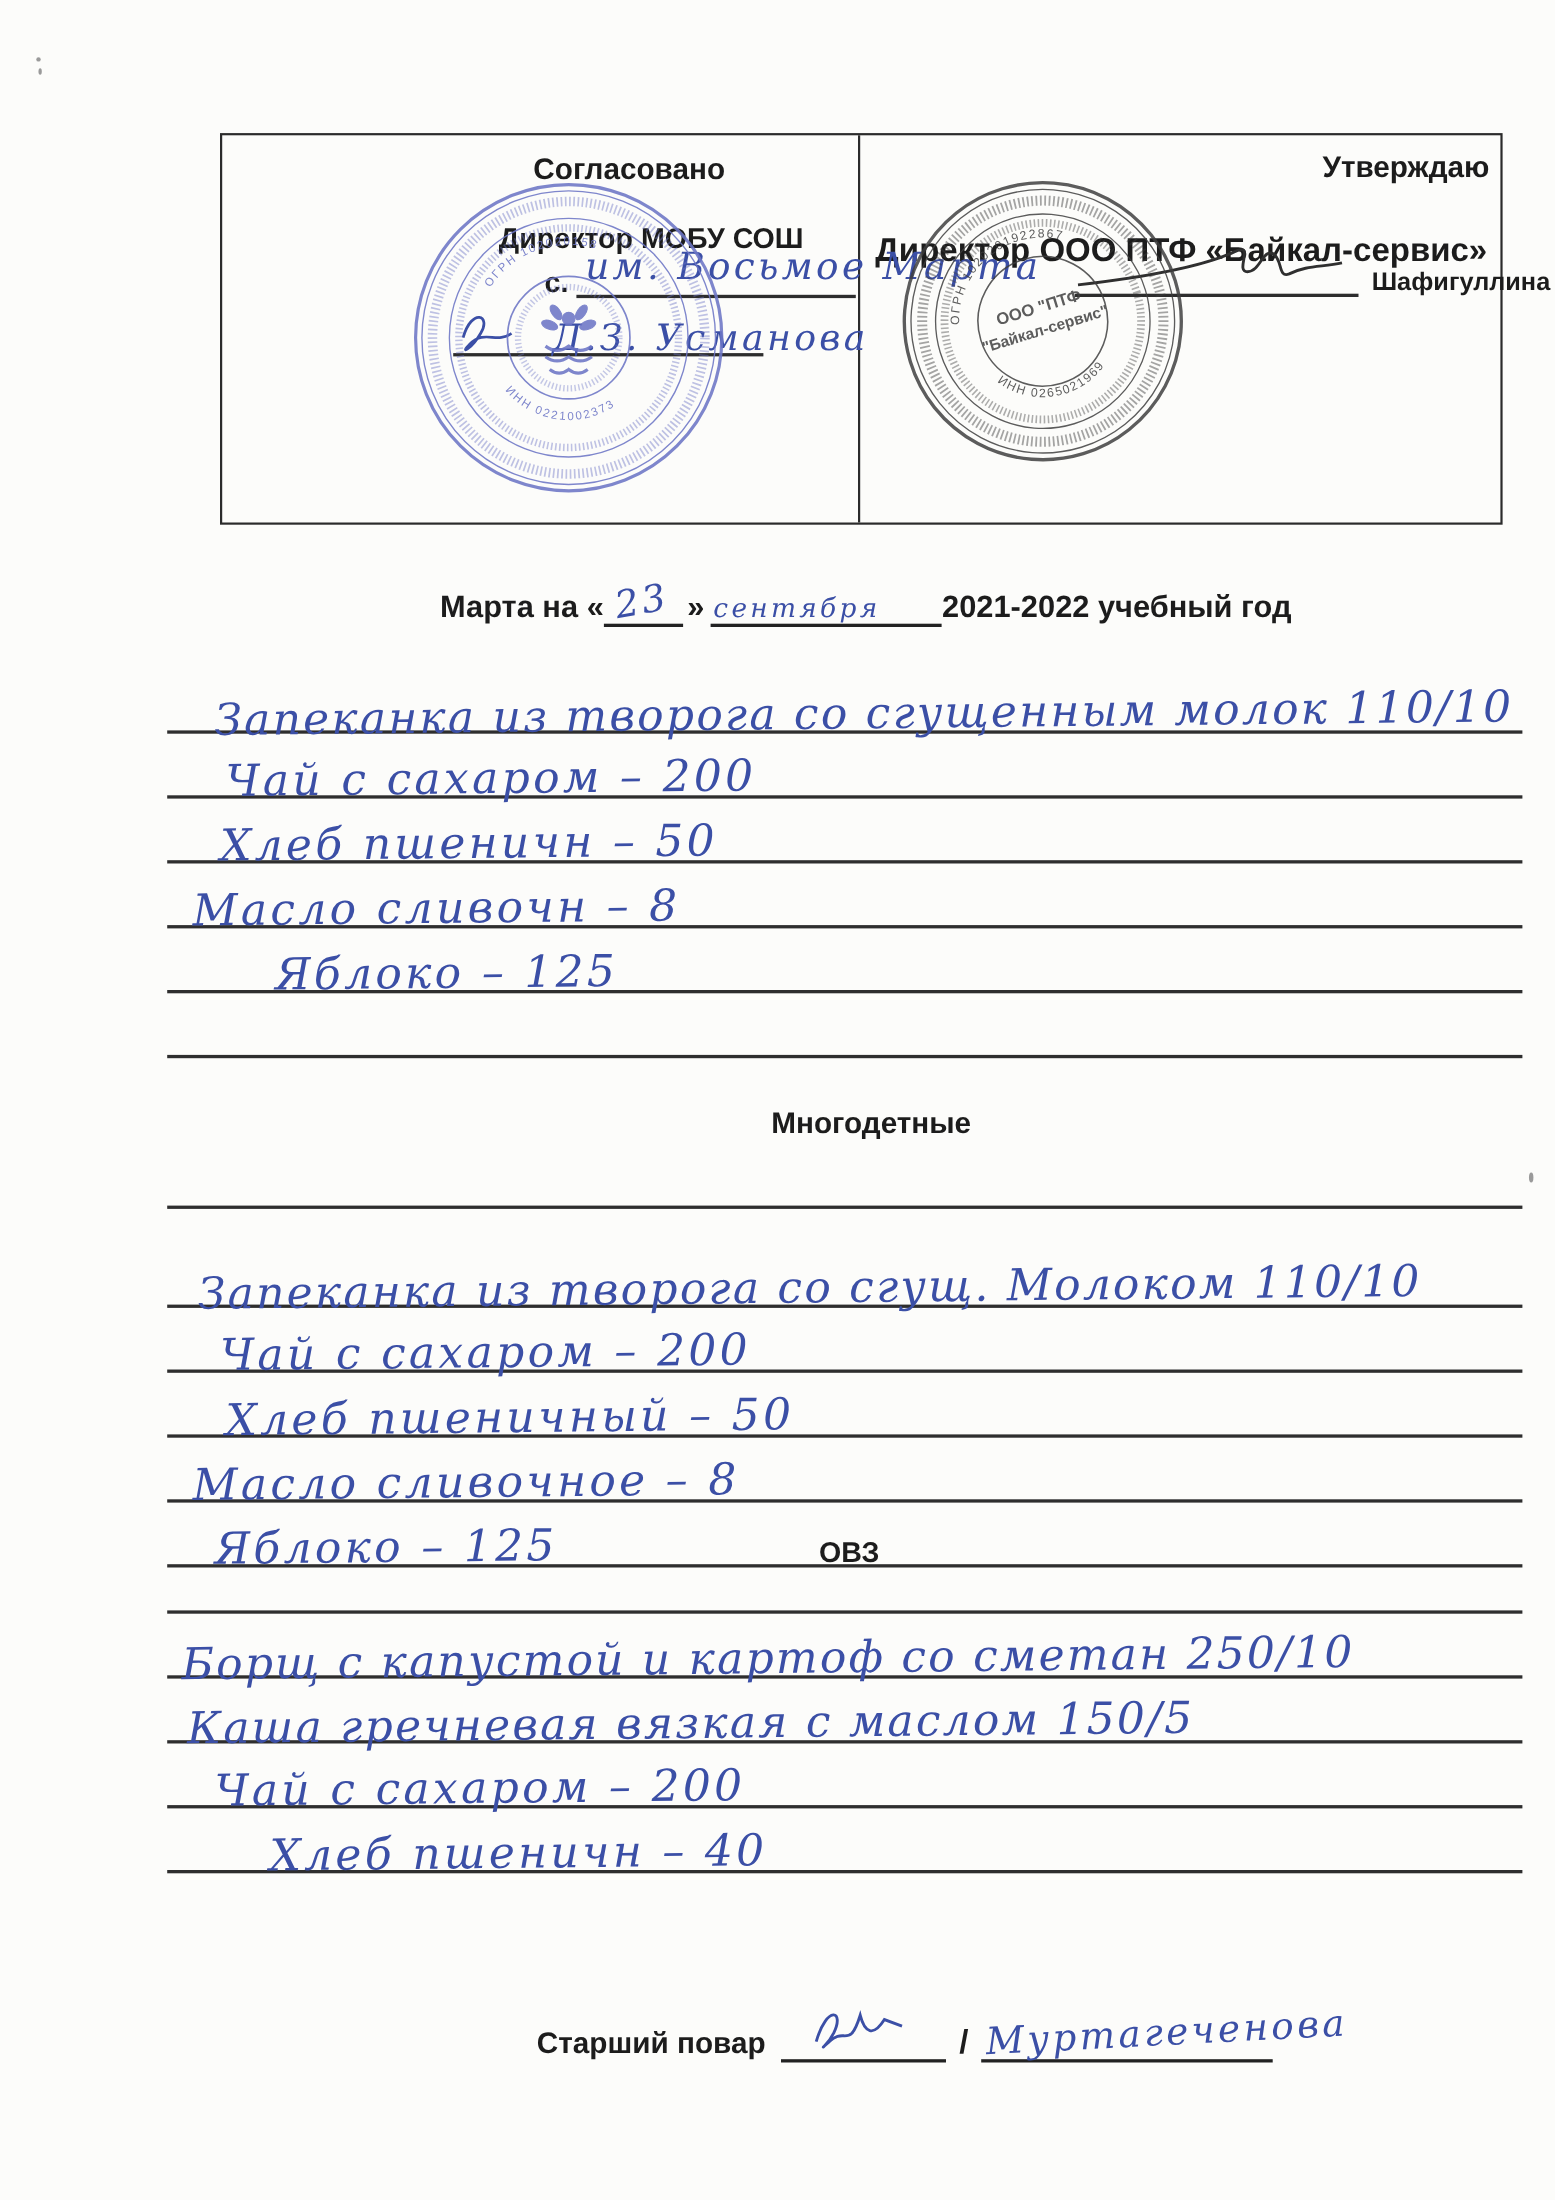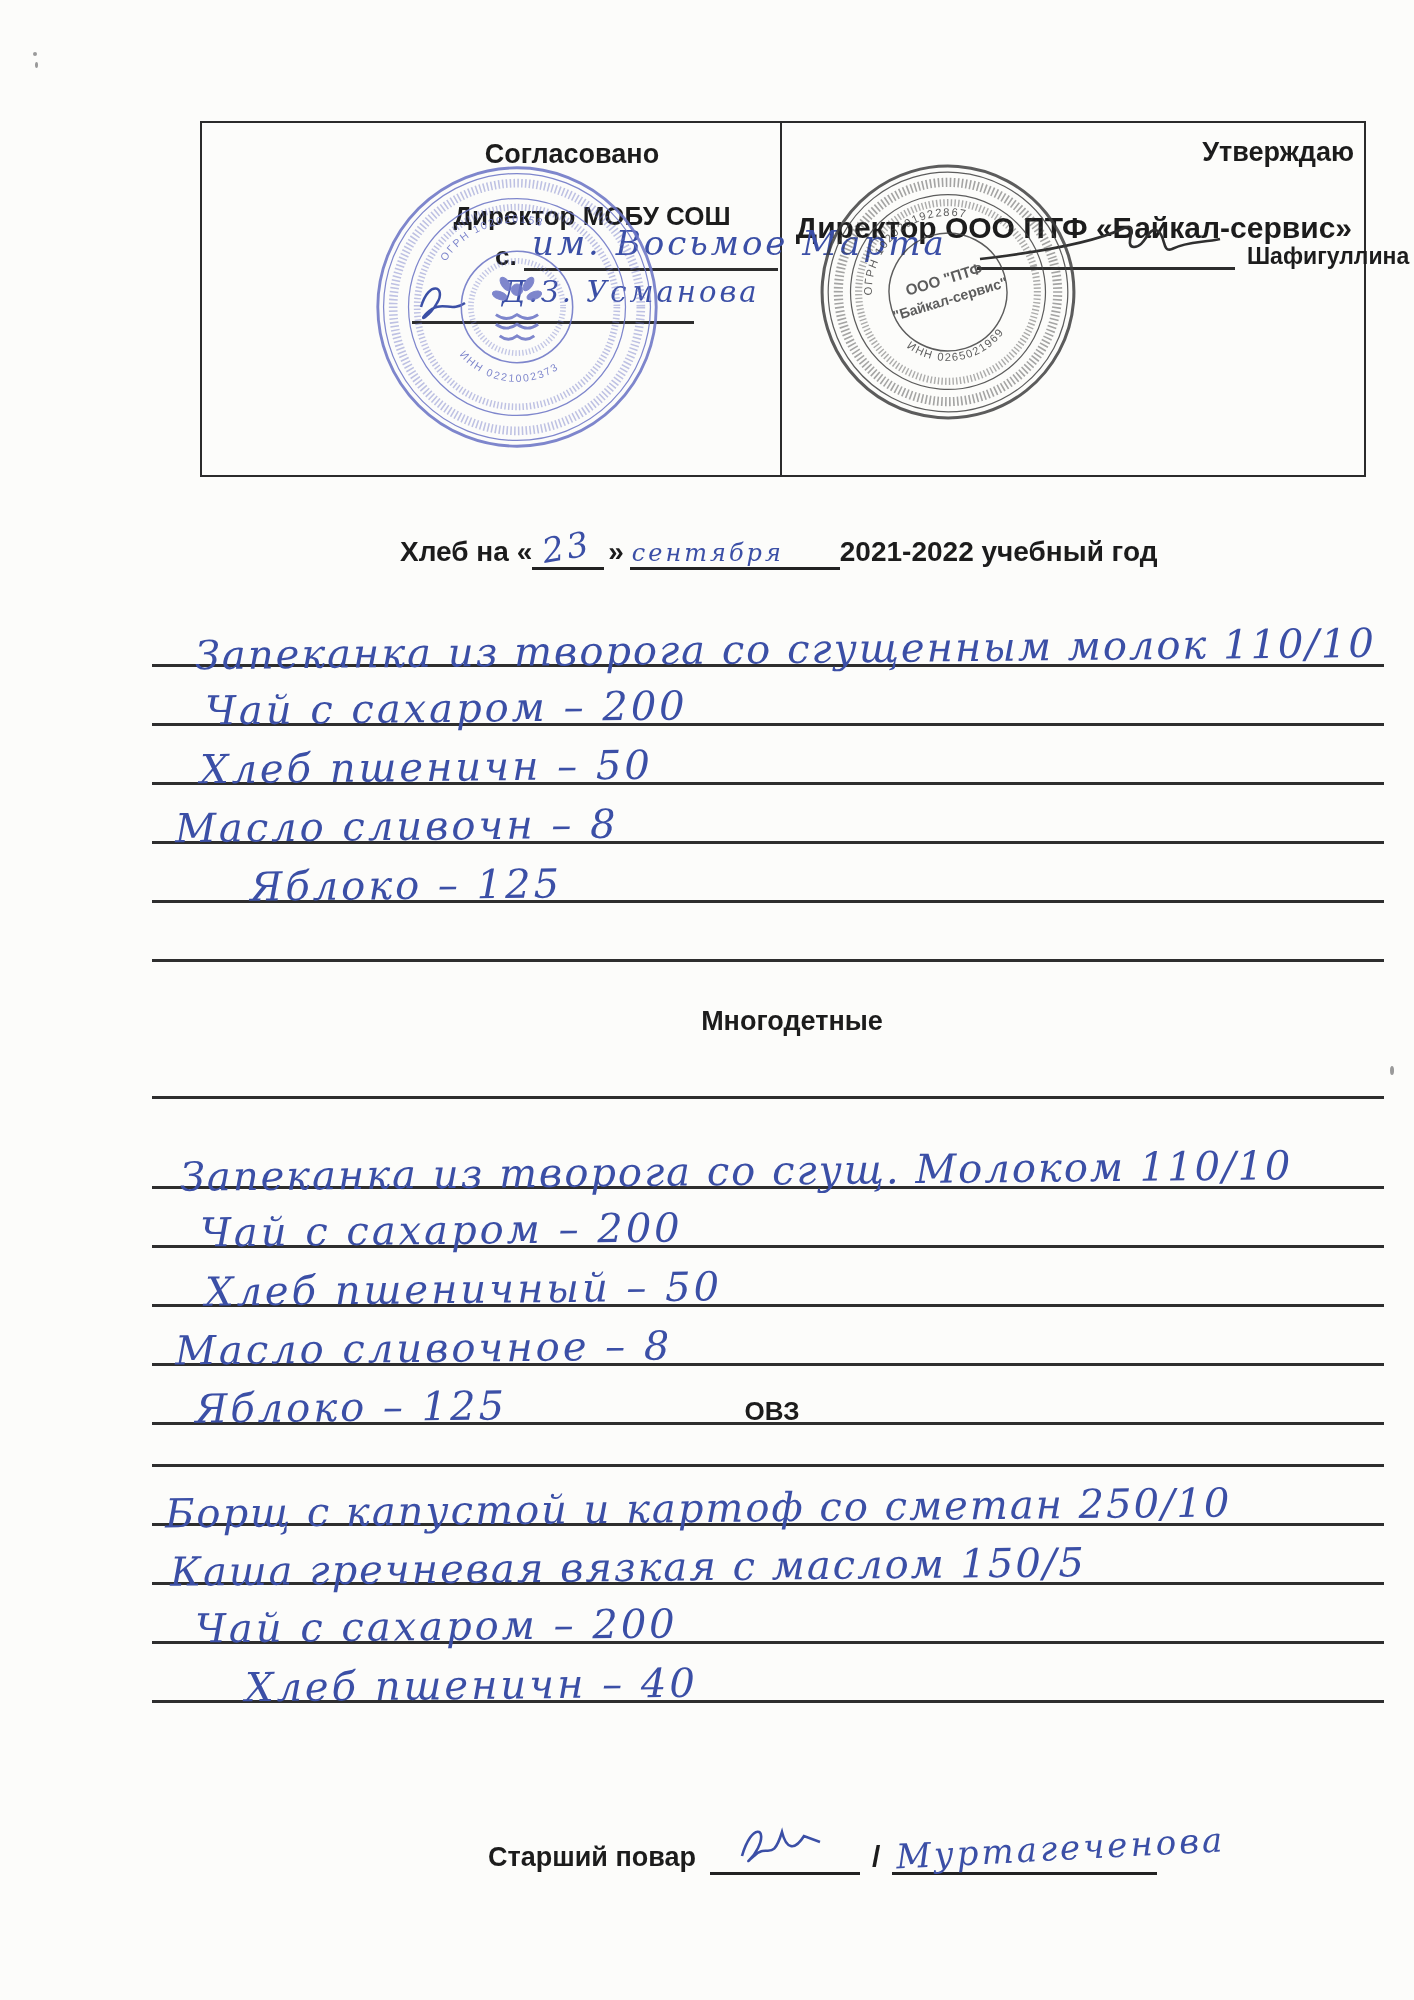--- a/index.html
+++ b/index.html
@@ -53,21 +53,21 @@
       <div class="abs printed" style="left:170px;top:16px;width:400px;text-align:center;font-size:27px;">Согласовано</div>
 
       <div class="abs printed" style="left:293px;top:118px;font-size:26px;">с.</div>
       <div class="uline" style="left:322px;top:145px;width:254px;"></div>
       <div class="abs hw" style="left:330px;top:100px;font-size:34px;z-index:3;">им. Восьмое Марта</div>
 
       <svg class="abs" style="left:205px;top:150px;z-index:3;" width="95" height="56" viewBox="0 0 95 56">
         <path d="M14,34 C22,6 40,14 30,30 C22,44 10,50 20,40 C34,26 44,40 58,30" fill="none" stroke="#3b4fa6" stroke-width="2.5"></path>
       </svg>
       <div class="uline" style="left:210px;top:198px;width:282px;"></div>
-      <div class="abs hw" style="left:300px;top:152px;font-size:29px;z-index:3;">Д.З. Усманова</div>
+      <div class="abs hw" style="left:300px;top:164px;font-size:33px;z-index:3;">Д.З. Усманова</div>
     </div>
 
     <div class="cell cell-right">
       <div class="abs printed" style="right:10px;top:14px;font-size:27px;">Утверждаю</div>
       <div class="abs printed" style="right:12px;top:88px;font-size:30px;white-space:nowrap;">Директор ООО ПТФ «Байкал-сервис»</div>
 
       <svg class="abs" style="left:190px;top:90px;z-index:4;" width="270" height="58" viewBox="0 0 270 58">
         <path d="M8,46 C60,40 120,30 150,16 C170,6 150,34 162,34 C174,34 176,12 186,18 C194,24 190,40 200,36 C216,28 230,30 248,26" fill="none" stroke="#2f2f2f" stroke-width="2.6"></path>
       </svg>
       <div class="uline" style="left:195px;top:144px;width:258px;"></div>
@@ -124,21 +124,21 @@
         <text><textPath href="#kBot" startOffset="20%">ИНН 0265021969</textPath></text>
       </g>
       <g fill="#3e3e3e" font-family="Liberation Sans, sans-serif" font-weight="bold" text-anchor="middle">
         <text x="130" y="122" font-size="15">ООО "ПТФ</text>
         <text x="130" y="142" font-size="14">"Байкал-сервис"</text>
       </g>
     </g>
   </svg>
 
   <div class="title-line">
-    <span class="printed">Хлеб на «</span>
+    <span class="printed">Марта на «</span>
     <span class="blank" style="width:72px;">
       <span class="hw" style="left:10px;font-size:34px;transform:rotate(-10deg);">23</span>
     </span>
     <span class="printed" style="margin:0 6px 0 4px;">»</span>
     <span class="blank" style="width:210px;">
       <span class="hw" style="left:2px;font-size:24px;">сентября</span>
     </span>
     <span class="printed">2021-2022 учебный год</span>
   </div>
 

